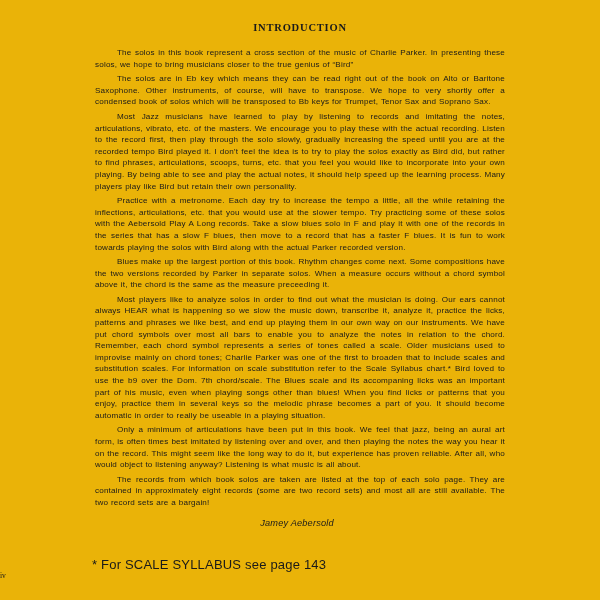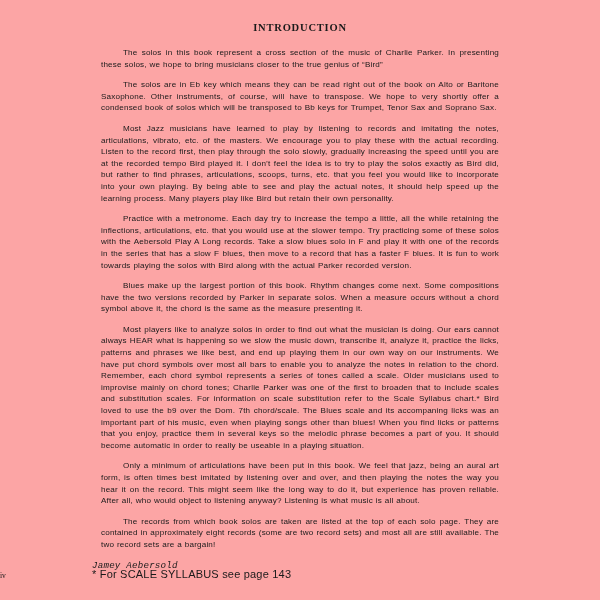--- a/index.html
+++ b/index.html
@@ -13,55 +13,55 @@
     font-family: "Liberation Sans", sans-serif;
     color: #1a1a1a;
     overflow: hidden;
   }
   .page {
     position: relative;
     width: 600px;
     height: 600px;
     box-sizing: border-box;
     padding: 22px 92px 0 92px;
-    background: #fca5a5;
+    background: #eab308;
   }
   .doc-title {
     text-align: center;
     font-size: 10.5px;
     font-weight: bold;
     letter-spacing: 0.8px;
     margin: 0 0 14px 0;
     font-family: "Liberation Serif", serif;
   }
   .body-text {
     font-size: 8.1px;
     line-height: 11.6px;
     text-align: justify;
     letter-spacing: 0.18px;
     word-spacing: 0.4px;
   }
   .body-text p {
-    margin: 9px;
+    margin: 3px;
     text-indent: 22px;
   }
   .signature {
-    text-align: left;
+    text-align: center;
     font-size: 9.2px;
     font-style: italic;
-    font-family: Liberation Mono, monospace;
+    font-family: Liberation Sans, sans-serif;
     margin-top: 9px;
     padding-right: 6px;
     letter-spacing: 0.2px;
   }
   .footnote {
     position: absolute;
     left: 92px;
-    bottom: 20px;
-    font-size: 11px;
+    bottom: 28px;
+    font-size: 13px;
     letter-spacing: 0.2px;
   }
   .folio {
     position: absolute;
     left: 0;
     right: 0;
     bottom: 20px;
     text-align: left;
     font-size: 7.6px;
     font-family: "Liberation Serif", serif;
@@ -72,21 +72,21 @@
 
 <div class="page">
 
   <h1 class="doc-title">INTRODUCTION</h1>
 
   <div class="body-text">
     <p>The solos in this book represent a cross section of the music of Charlie Parker. In presenting these solos, we hope to bring musicians closer to the true genius of “Bird”</p>
     <p>The solos are in Eb key which means they can be read right out of the book on Alto or Baritone Saxophone. Other instruments, of course, will have to transpose. We hope to very shortly offer a condensed book of solos which will be transposed to Bb keys for Trumpet, Tenor Sax and Soprano Sax.</p>
     <p>Most Jazz musicians have learned to play by listening to records and imitating the notes, articulations, vibrato, etc. of the masters. We encourage you to play these with the actual recording. Listen to the record first, then play through the solo slowly, gradually increasing the speed until you are at the recorded tempo Bird played it. I don’t feel the idea is to try to play the solos exactly as Bird did, but rather to find phrases, articulations, scoops, turns, etc. that you feel you would like to incorporate into your own playing. By being able to see and play the actual notes, it should help speed up the learning process. Many players play like Bird but retain their own personality.</p>
     <p>Practice with a metronome. Each day try to increase the tempo a little, all the while retaining the inflections, articulations, etc. that you would use at the slower tempo. Try practicing some of these solos with the Aebersold Play A Long records. Take a slow blues solo in F and play it with one of the records in the series that has a slow F blues, then move to a record that has a faster F blues. It is fun to work towards playing the solos with Bird along with the actual Parker recorded version.</p>
-    <p>Blues make up the largest portion of this book. Rhythm changes come next. Some compositions have the two versions recorded by Parker in separate solos. When a measure occurs without a chord symbol above it, the chord is the same as the measure presenting it.</p>
+    <p>Blues make up the largest portion of this book. Rhythm changes come next. Some compositions have the two versions recorded by Parker in separate solos. When a measure occurs without a chord symbol above it, the chord is the same as the measure preceeding it.</p>
     <p>Most players like to analyze solos in order to find out what the musician is doing. Our ears cannot always HEAR what is happening so we slow the music down, transcribe it, analyze it, practice the licks, patterns and phrases we like best, and end up playing them in our own way on our instruments. We have put chord symbols over most all bars to enable you to analyze the notes in relation to the chord. Remember, each chord symbol represents a series of tones called a scale. Older musicians used to improvise mainly on chord tones; Charlie Parker was one of the first to broaden that to include scales and substitution scales. For information on scale substitution refer to the Scale Syllabus chart.* Bird loved to use the b9 over the Dom. 7th chord/scale. The Blues scale and its accompaning licks was an important part of his music, even when playing songs other than blues! When you find licks or patterns that you enjoy, practice them in several keys so the melodic phrase becomes a part of you. It should become automatic in order to really be useable in a playing situation.</p>
     <p>Only a minimum of articulations have been put in this book. We feel that jazz, being an aural art form, is often times best imitated by listening over and over, and then playing the notes the way you hear it on the record. This might seem like the long way to do it, but experience has proven reliable. After all, who would object to listening anyway? Listening is what music is all about.</p>
     <p>The records from which book solos are taken are listed at the top of each solo page. They are contained in approximately eight records (some are two record sets) and most all are still available. The two record sets are a bargain!</p>
   </div>
 
   <div class="signature">Jamey Aebersold</div>
 
   <div class="footnote">* For SCALE SYLLABUS see page 143</div>
 
   <div class="folio">iv</div>

